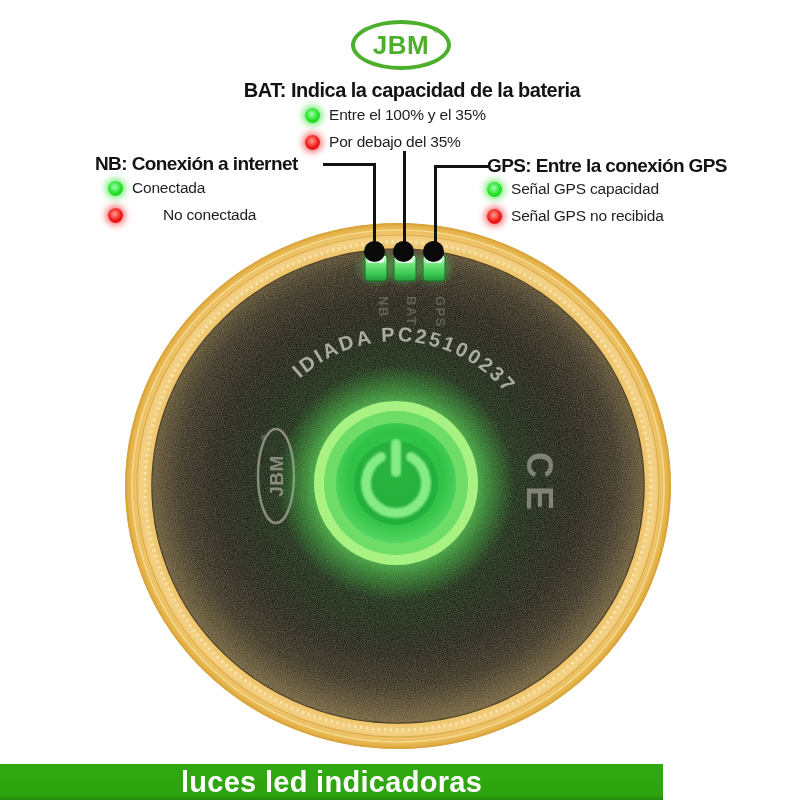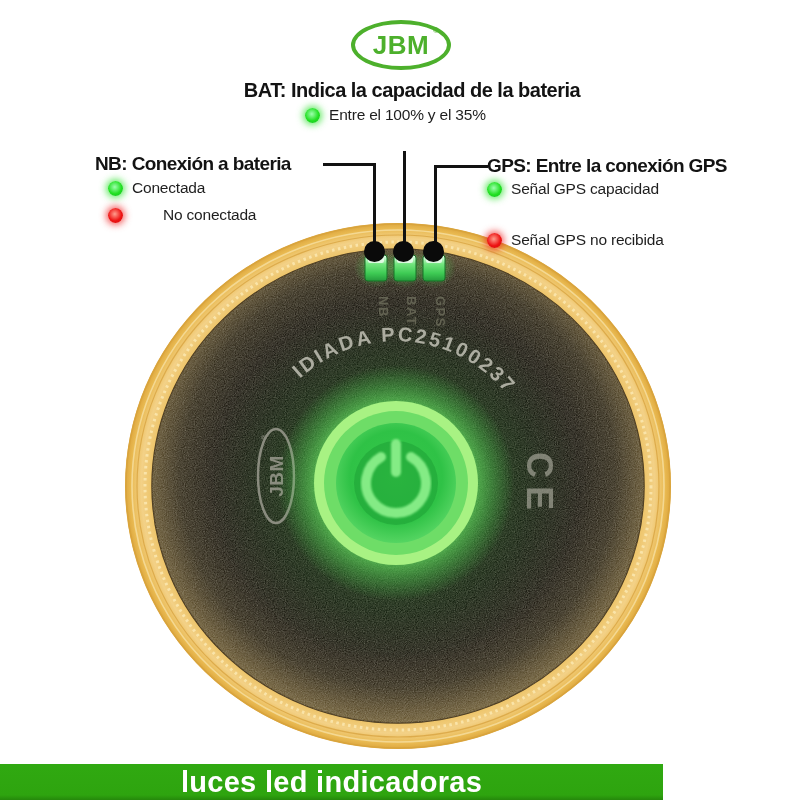--- a/index.html
+++ b/index.html
@@ -163,37 +163,41 @@
   <div class="brand">
     <span class="txt">JBM</span>
     <span class="reg">®</span>
   </div>
 
   <div class="title bat">BAT: Indica la capacidad de la bateria</div>
   <div class="legend-row" style="left:305px;top:106px;">
     <span class="dot green"></span>
     <span class="legend-label">Entre el 100% y el 35%</span>
   </div>
-
-  <div class="title nb">NB: Conexión a bateria</div>
+  <div class="legend-row" style="left:305px;top:133px;">
+    <span class="dot red"></span>
+    <span class="legend-label">Por debajo del 35%</span>
+  </div>
+
+  <div class="title nb">NB: Conexión a internet</div>
   <div class="legend-row" style="left:108px;top:179px;">
     <span class="dot green"></span>
     <span class="legend-label">Conectada</span>
   </div>
   <div class="legend-row" style="left:108px;top:206px;gap:40px;">
     <span class="dot red"></span>
     <span class="legend-label">No conectada</span>
   </div>
 
   <div class="title gps">GPS: Entre la conexión GPS</div>
   <div class="legend-row" style="left:487px;top:180px;">
     <span class="dot green"></span>
     <span class="legend-label">Señal GPS capacidad</span>
   </div>
-  <div class="legend-row" style="left:487px;top:207px;margin-top:24px;">
+  <div class="legend-row" style="left:487px;top:207px;">
     <span class="dot red"></span>
     <span class="legend-label">Señal GPS no recibida</span>
   </div>
 
   <div class="cline" style="left:323px;top:163px;width:53px;height:3px;"></div>
   <div class="cline" style="left:373px;top:163px;width:3px;height:90px;"></div>
   <div class="cline" style="left:403px;top:151px;width:3px;height:101px;"></div>
   <div class="cline" style="left:436px;top:165px;width:52px;height:3px;"></div>
   <div class="cline" style="left:434px;top:165px;width:3px;height:88px;"></div>
   <div class="cdot" style="left:364px;top:241px;"></div>

